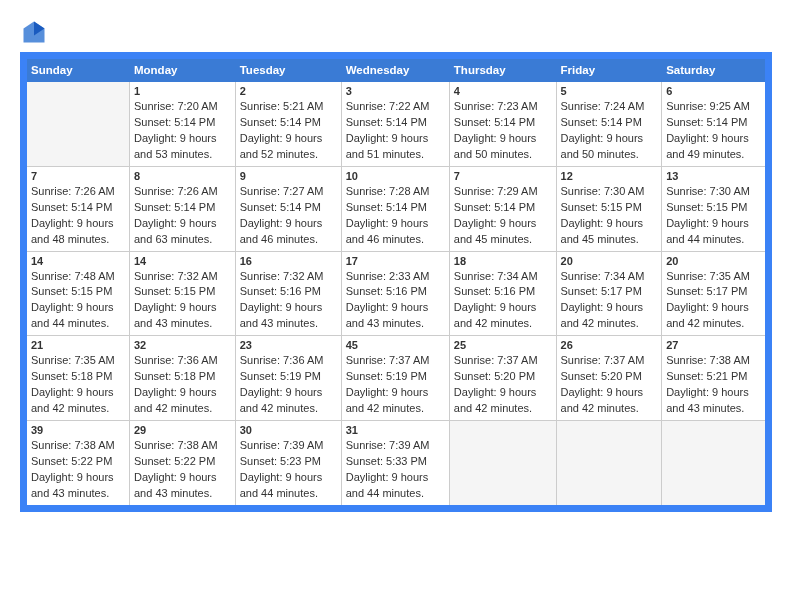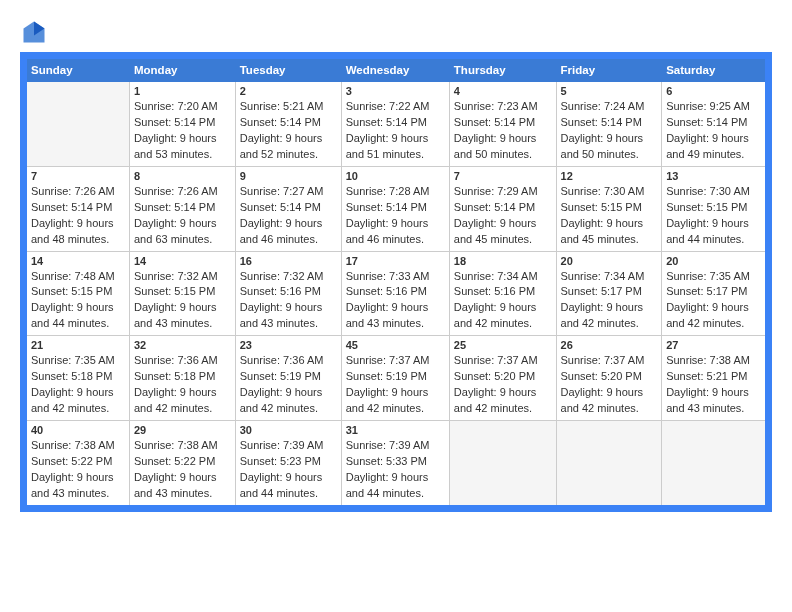--- a/index.html
+++ b/index.html
@@ -258,21 +258,21 @@
             <span class="day-num">16</span>
         <div class="day-info">
           <span>Sunrise: 7:32 AM</span><br>
           <span>Sunset: 5:16 PM</span><br>
           <span>Daylight: 9 hours and 43 minutes.</span>
         </div>
           </td>
           <td>
             <span class="day-num">17</span>
         <div class="day-info">
-          <span>Sunrise: 7:33 AM</span><br>
+          <span>Sunrise: 2:33 AM</span><br>
           <span>Sunset: 5:16 PM</span><br>
           <span>Daylight: 9 hours and 43 minutes.</span>
         </div>
           </td>
           <td>
             <span class="day-num">18</span>
         <div class="day-info">
           <span>Sunrise: 7:34 AM</span><br>
           <span>Sunset: 5:16 PM</span><br>
           <span>Daylight: 9 hours and 42 minutes.</span>
@@ -348,21 +348,21 @@
             <span class="day-num">27</span>
         <div class="day-info">
           <span>Sunrise: 7:38 AM</span><br>
           <span>Sunset: 5:21 PM</span><br>
           <span>Daylight: 9 hours and 43 minutes.</span>
         </div>
           </td>
         </tr>
         <tr>
           <td>
-            <span class="day-num">40</span>
+            <span class="day-num">39</span>
         <div class="day-info">
           <span>Sunrise: 7:38 AM</span><br>
           <span>Sunset: 5:22 PM</span><br>
           <span>Daylight: 9 hours and 43 minutes.</span>
         </div>
           </td>
           <td>
             <span class="day-num">29</span>
         <div class="day-info">
           <span>Sunrise: 7:38 AM</span><br>

